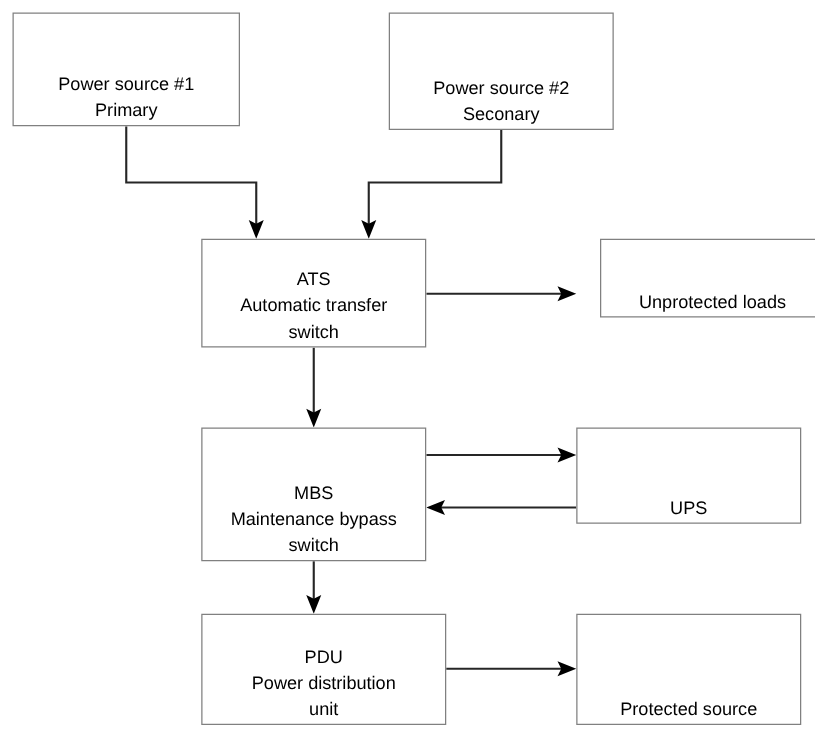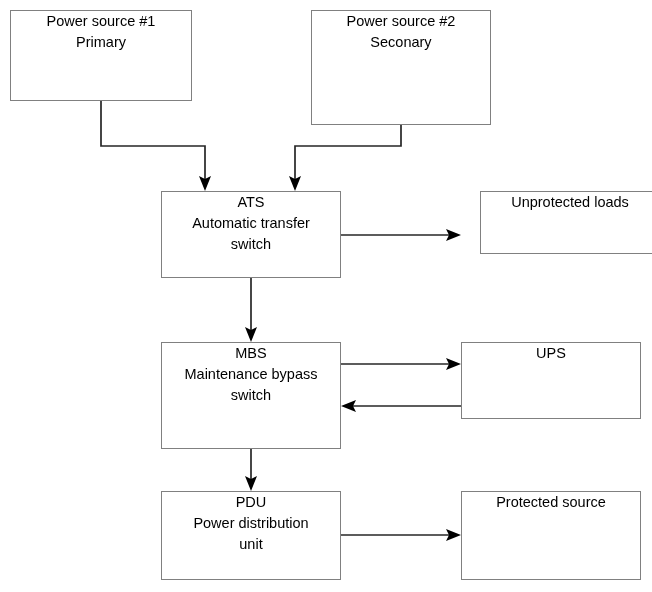--- a/index.html
+++ b/index.html
@@ -17,21 +17,21 @@
     height: 592px;
     background: #ffffff;
     overflow: hidden;
   }
   .node {
     position: absolute;
     box-sizing: border-box;
     border: 1.6px solid #808080;
     background: #ffffff;
     display: flex;
-    align-items: flex-start;
+    align-items: flex-end;
     justify-content: center;
     text-align: center;
     color: #000000;
     font-size: 14.5px;
     line-height: 21px;
     font-family: "Liberation Sans", sans-serif;
     white-space: pre-line;
     z-index: 2;
   }
   #edges {
@@ -99,21 +99,21 @@
       <line x1="341" y1="535" x2="451" y2="535"></line>
       <polygon class="arrowhead" points="461,535 446,529 449,535 446,541"></polygon>
     </g>
   </svg>
 
   <div class="node" style="left:10px; top:10px; width:182px; height:91px;">
     <span>Power source #1
 Primary</span>
   </div>
 
-  <div class="node" style="left:311px; top:10px; width:180px; height:115px;">
+  <div class="node" style="left:311px; top:10px; width:180px; height:94px;">
     <span>Power source #2
 Seconary</span>
   </div>
 
   <div class="node" style="left:161px; top:191px; width:180px; height:87px;">
     <span>ATS
 Automatic transfer
 switch</span>
   </div>
 
@@ -124,21 +124,21 @@
   <div class="node" style="left:161px; top:342px; width:180px; height:107px;">
     <span>MBS
 Maintenance bypass
 switch</span>
   </div>
 
   <div class="node" style="left:461px; top:342px; width:180px; height:77px;">
     <span>UPS</span>
   </div>
 
-  <div class="node" style="left:161px; top:491px; width:180px; height:89px;">
+  <div class="node" style="left:161px; top:491px; width:196px; height:89px;">
     <span>PDU
 Power distribution
 unit</span>
   </div>
 
   <div class="node" style="left:461px; top:491px; width:180px; height:89px;">
     <span>Protected source</span>
   </div>
 
 </div>

